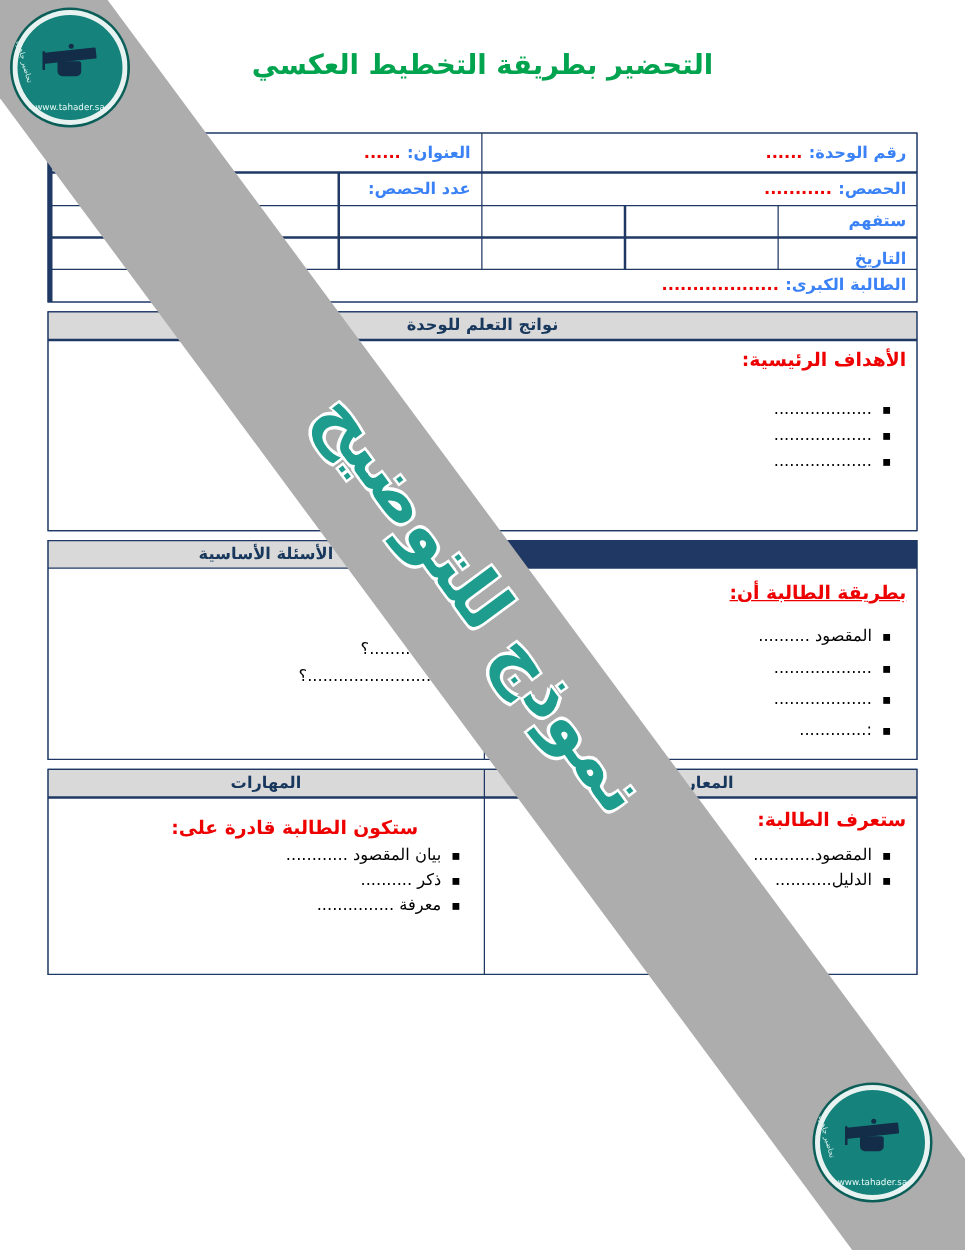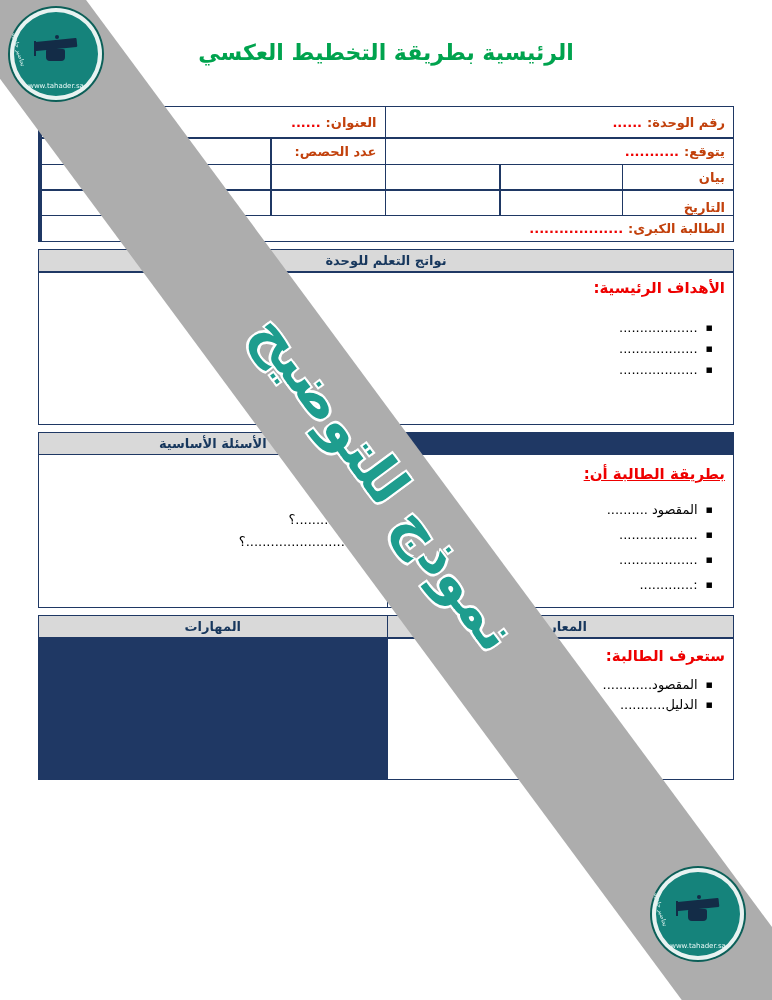--- a/index.html
+++ b/index.html
@@ -15,21 +15,21 @@
   .doc-title {
     position:absolute; top:40px; left:0; right:0; text-align:center;
     font-size:22px; font-weight:bold; color:#00a34e; z-index:1;
   }
 
   
   .doc { position:absolute; top:106px; right:38px; width:696px; direction:rtl; z-index:1; }
   .grid { display:grid; background:#1f3864; gap:1.5px; border:1.5px solid #1f3864; margin-bottom:7px; }
   .cell { background:#ffffff; display:flex; align-items:center; padding:0 8px; gap:5px; font-size:13px; }
   .hdr  { background:#d9d9d9; justify-content:center; color:#17375d; font-weight:bold; }
-  .lbl  { color:#c2410c; font-weight:bold; white-space:nowrap; }
+  .lbl  { color:#3b82f6; font-weight:bold; white-space:nowrap; }
   .red  { color:#ee0000; font-weight:bold; }
   .body { display:block; padding:6px 8px; }
 
   .info { grid-template-columns:110px 121px 113px 113px 113px 114px; grid-template-rows:30px 25px 24px 24px 25px; }
   .c-unit   { grid-column:1 / span 3; grid-row:1; }
   .c-ttl    { grid-column:4 / span 3; grid-row:1; }
   .c-class  { grid-column:1 / span 3; grid-row:2; }
   .c-per    { grid-column:4; grid-row:2; }
   .c-day    { grid-column:1; grid-row:3; }
   .c-date   { grid-column:1; grid-row:4;align-items:flex-end; }
@@ -91,46 +91,46 @@
   .logo-site { position:absolute; bottom:10px; left:0; right:0; text-align:center; font-size:7px; color:#eafaf8; }
   .logo-tag  { position:absolute; top:38px; left:-13px; width:44px; transform:rotate(75deg); font-size:6px; color:#d9efec; text-align:center; }
 </style>
 </head>
 <body>
 
 <div class="page">
 
   <div class="band"></div>
 
-  <div class="doc-title">الرئيسية بطريقة التخطيط العكسي</div>
+  <div class="doc-title">التحضير بطريقة التخطيط العكسي</div>
 
   <div class="doc" dir="rtl">
 
     <div class="grid info">
       <div class="cell c-unit">
         <span class="lbl">رقم الوحدة:</span>
         <span class="red">......</span>
       </div>
       <div class="cell c-ttl">
         <span class="lbl">العنوان:</span>
         <span class="red">......</span>
       </div>
 
       <div class="cell c-class">
-        <span class="lbl">يتوقع:</span>
+        <span class="lbl">الحصص:</span>
         <span class="red">...........</span>
       </div>
       <div class="cell c-per">
         <span class="lbl">عدد الحصص:</span>
       </div>
       <div class="cell" style="grid-column:5;grid-row:2;"></div>
       <div class="cell" style="grid-column:6;grid-row:2;"></div>
 
       <div class="cell c-day">
-        <span class="lbl">بيان</span>
+        <span class="lbl">ستفهم</span>
       </div>
       <div class="cell" style="grid-column:2;grid-row:3;"></div>
       <div class="cell" style="grid-column:3;grid-row:3;"></div>
       <div class="cell" style="grid-column:4;grid-row:3;"></div>
       <div class="cell" style="grid-column:5;grid-row:3;"></div>
       <div class="cell" style="grid-column:6;grid-row:3;"></div>
 
       <div class="cell c-date">
         <span class="lbl">التاريخ</span>
       </div>
@@ -206,20 +206,34 @@
         <ul class="blist k-list">
           <li>
               <span>المقصود............</span>
             </li>
           <li>
               <span>الدليل...........</span>
             </li>
         </ul>
       </div>
 
+      <div class="cell s-body" style="grid-column:2;grid-row:2;">
+        <div class="red-h s-head">ستكون الطالبة قادرة على:</div>
+        <ul class="blist s-list">
+          <li>
+              <span>بيان المقصود ............</span>
+            </li>
+          <li>
+              <span>ذكر ..........</span>
+            </li>
+          <li>
+              <span>معرفة ...............</span>
+            </li>
+        </ul>
+      </div>
     </div>
 
   </div>
 
   <div class="watermark">نموذج للتوضيح</div>
 
   <div class="logo tl">
     <div class="logo-ring">
       <div>
         <div class="cap-knob"></div>

